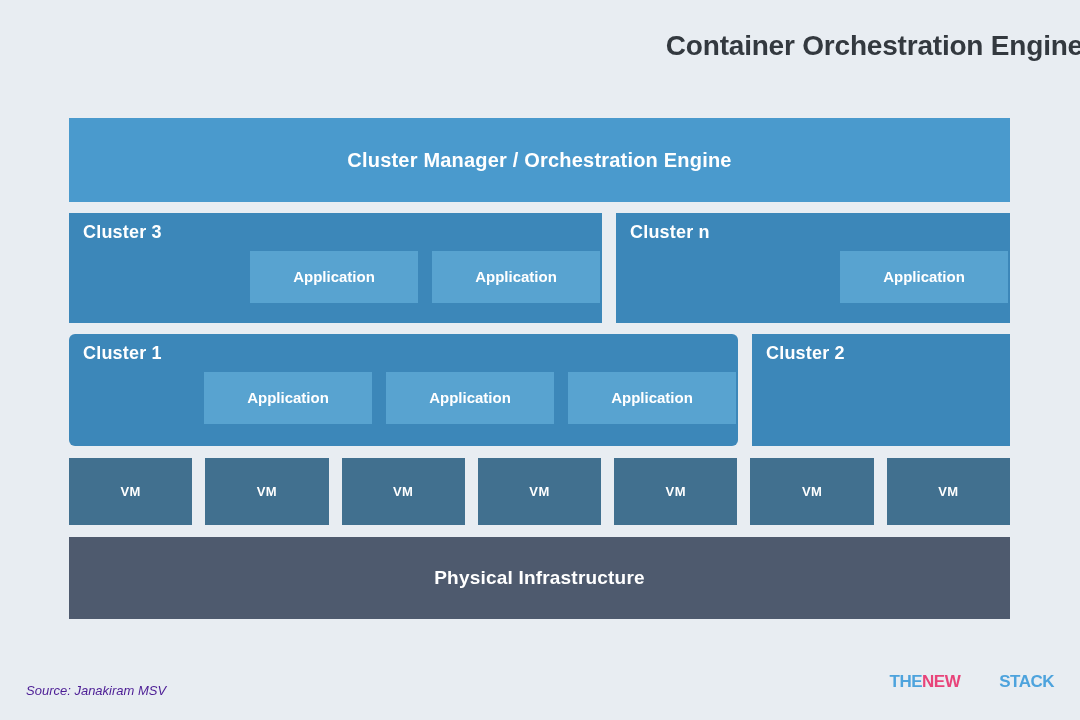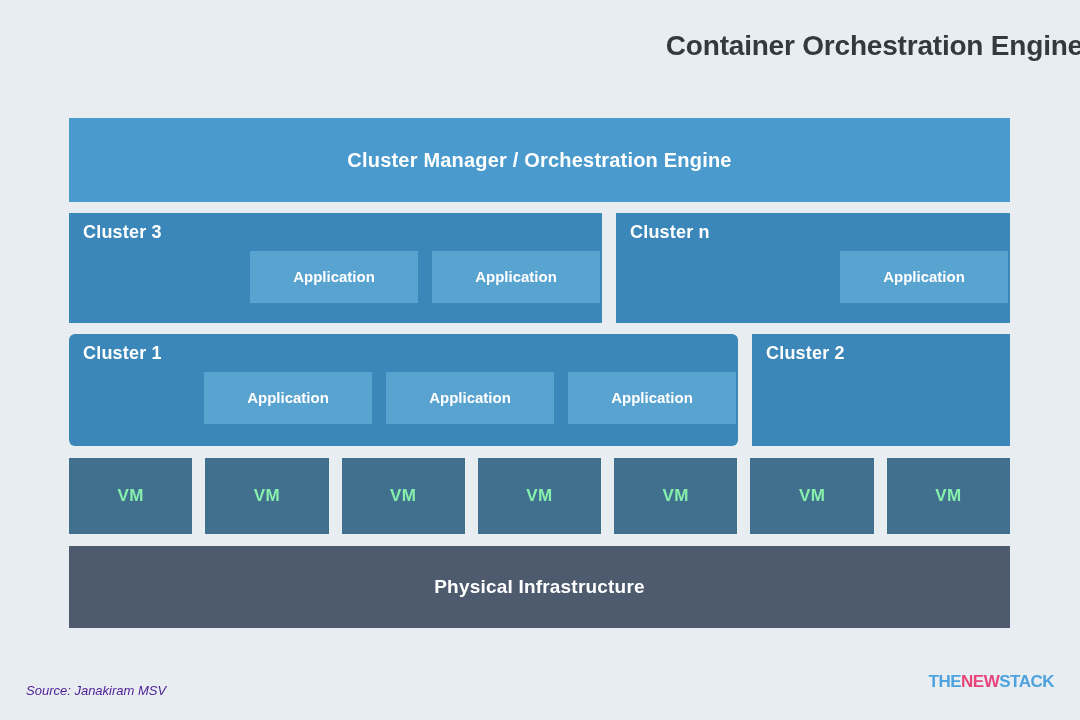--- a/index.html
+++ b/index.html
@@ -103,24 +103,24 @@
 
   
   .vm-row {
     display: flex;
     gap: 13px;
     margin-top: 12px;
   }
 
   .vm {
     flex: 1;
-    height: 76px;
+    height: 67px;
     background: #41708f;
-    color: #86efac;
-    font-size: 17px;
+    color: #ffffff;
+    font-size: 13px;
     font-weight: bold;
     display: flex;
     align-items: center;
     justify-content: center;
     letter-spacing: 0.4px;
   }
 
   
   .infra {
     margin-top: 12px;
@@ -170,21 +170,21 @@
     right: 12px;
     top: 30px;
     font-size: 17px;
     font-weight: bold;
     letter-spacing: -0.5px;
     white-space: nowrap;
     font-family: "Liberation Sans", sans-serif;
   }
   .tns-the   { color: #4da3dd; }
   .tns-new   { color: #e8447a; }
-  .tns-stack { color: #4da3dd; }
+  .tns-stack { color: #4da3dd; padding-left: 39px; }
 </style>
 </head>
 <body>
 
 <div class="title">Container Orchestration Engine</div>
 
 <div class="diagram">
 
   <div class="row">
     <div class="orchestrator">

